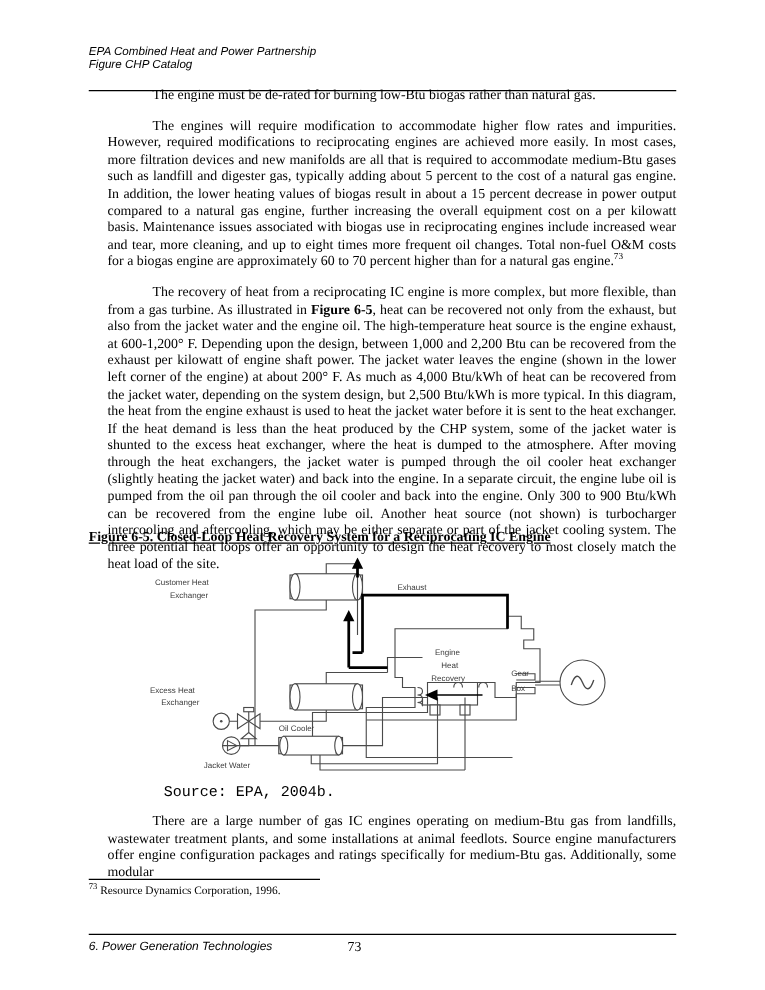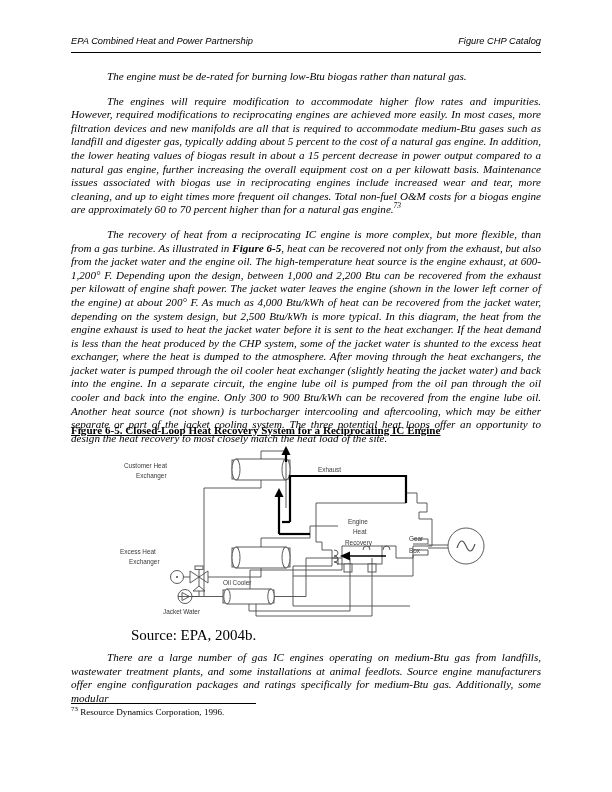--- a/index.html
+++ b/index.html
@@ -14,47 +14,48 @@
   .page { position:relative; width:612px; height:792px; }
 
   
   .header {
     position:absolute; left:71px; top:36px; width:470px;
     font-family:"Liberation Sans", sans-serif;
     font-style:italic;
     font-size:9.3px;
     display:flex; justify-content:space-between; 
     border-bottom:1px solid #000;
-    padding-bottom:6px;
+    padding-bottom:16px;
+    flex-direction:column;
   }
 
   
   .body-col {
     position:absolute; left:71px; top:70px; width:470px;
   }
   p.para {
-    margin:0 0 11px 0;
+    margin:0 0 11px 15px;
     font-size:11.1px;
     line-height:13.6px;
     text-align:justify;
     text-indent:36px;
-    font-style:italic;
   }
   p.para.tight { margin-bottom:0; }
   .fn-ref { font-size:7.4px; vertical-align:super; line-height:0; }
   .b { font-weight:bold; }
 
   .fig-caption {
     position:absolute; left:71px; top:424px; width:470px;
     font-size:11.1px; font-weight:bold; line-height:13.6px;text-decoration:underline;
   }
 
   .source-line {
     position:absolute; left:131px; top:627px;
-    font-size:15px;
+    font-size:12px;
+    font-family:Liberation Mono, monospace;
   }
 
   .after-fig {
     position:absolute; left:71px; top:651px; width:470px;
   }
 
   
   .fn-rule {
     position:absolute; left:71px; top:703px; width:185px;
     border-top:0.9px solid #000; height:0;
@@ -258,14 +259,18 @@
 
   <div class="source-line">Source: EPA, 2004b.</div>
 
   <div class="after-fig">
     <p class="para tight">There are a large number of gas IC engines operating on medium-Btu gas from landfills, wastewater treatment plants, and some installations at animal feedlots. Source engine manufacturers offer engine configuration packages and ratings specifically for medium-Btu gas. Additionally, some modular</p>
   </div>
 
   <div class="fn-rule"></div>
   <div class="footnote"><span class="n">73</span> <span>Resource Dynamics Corporation, 1996.</span></div>
 
+  <div class="footer">
+    <span class="ftitle">6. Power Generation Technologies</span>
+    <span class="fpage">73</span>
+  </div>
 
 </div>
 
 </body></html>

